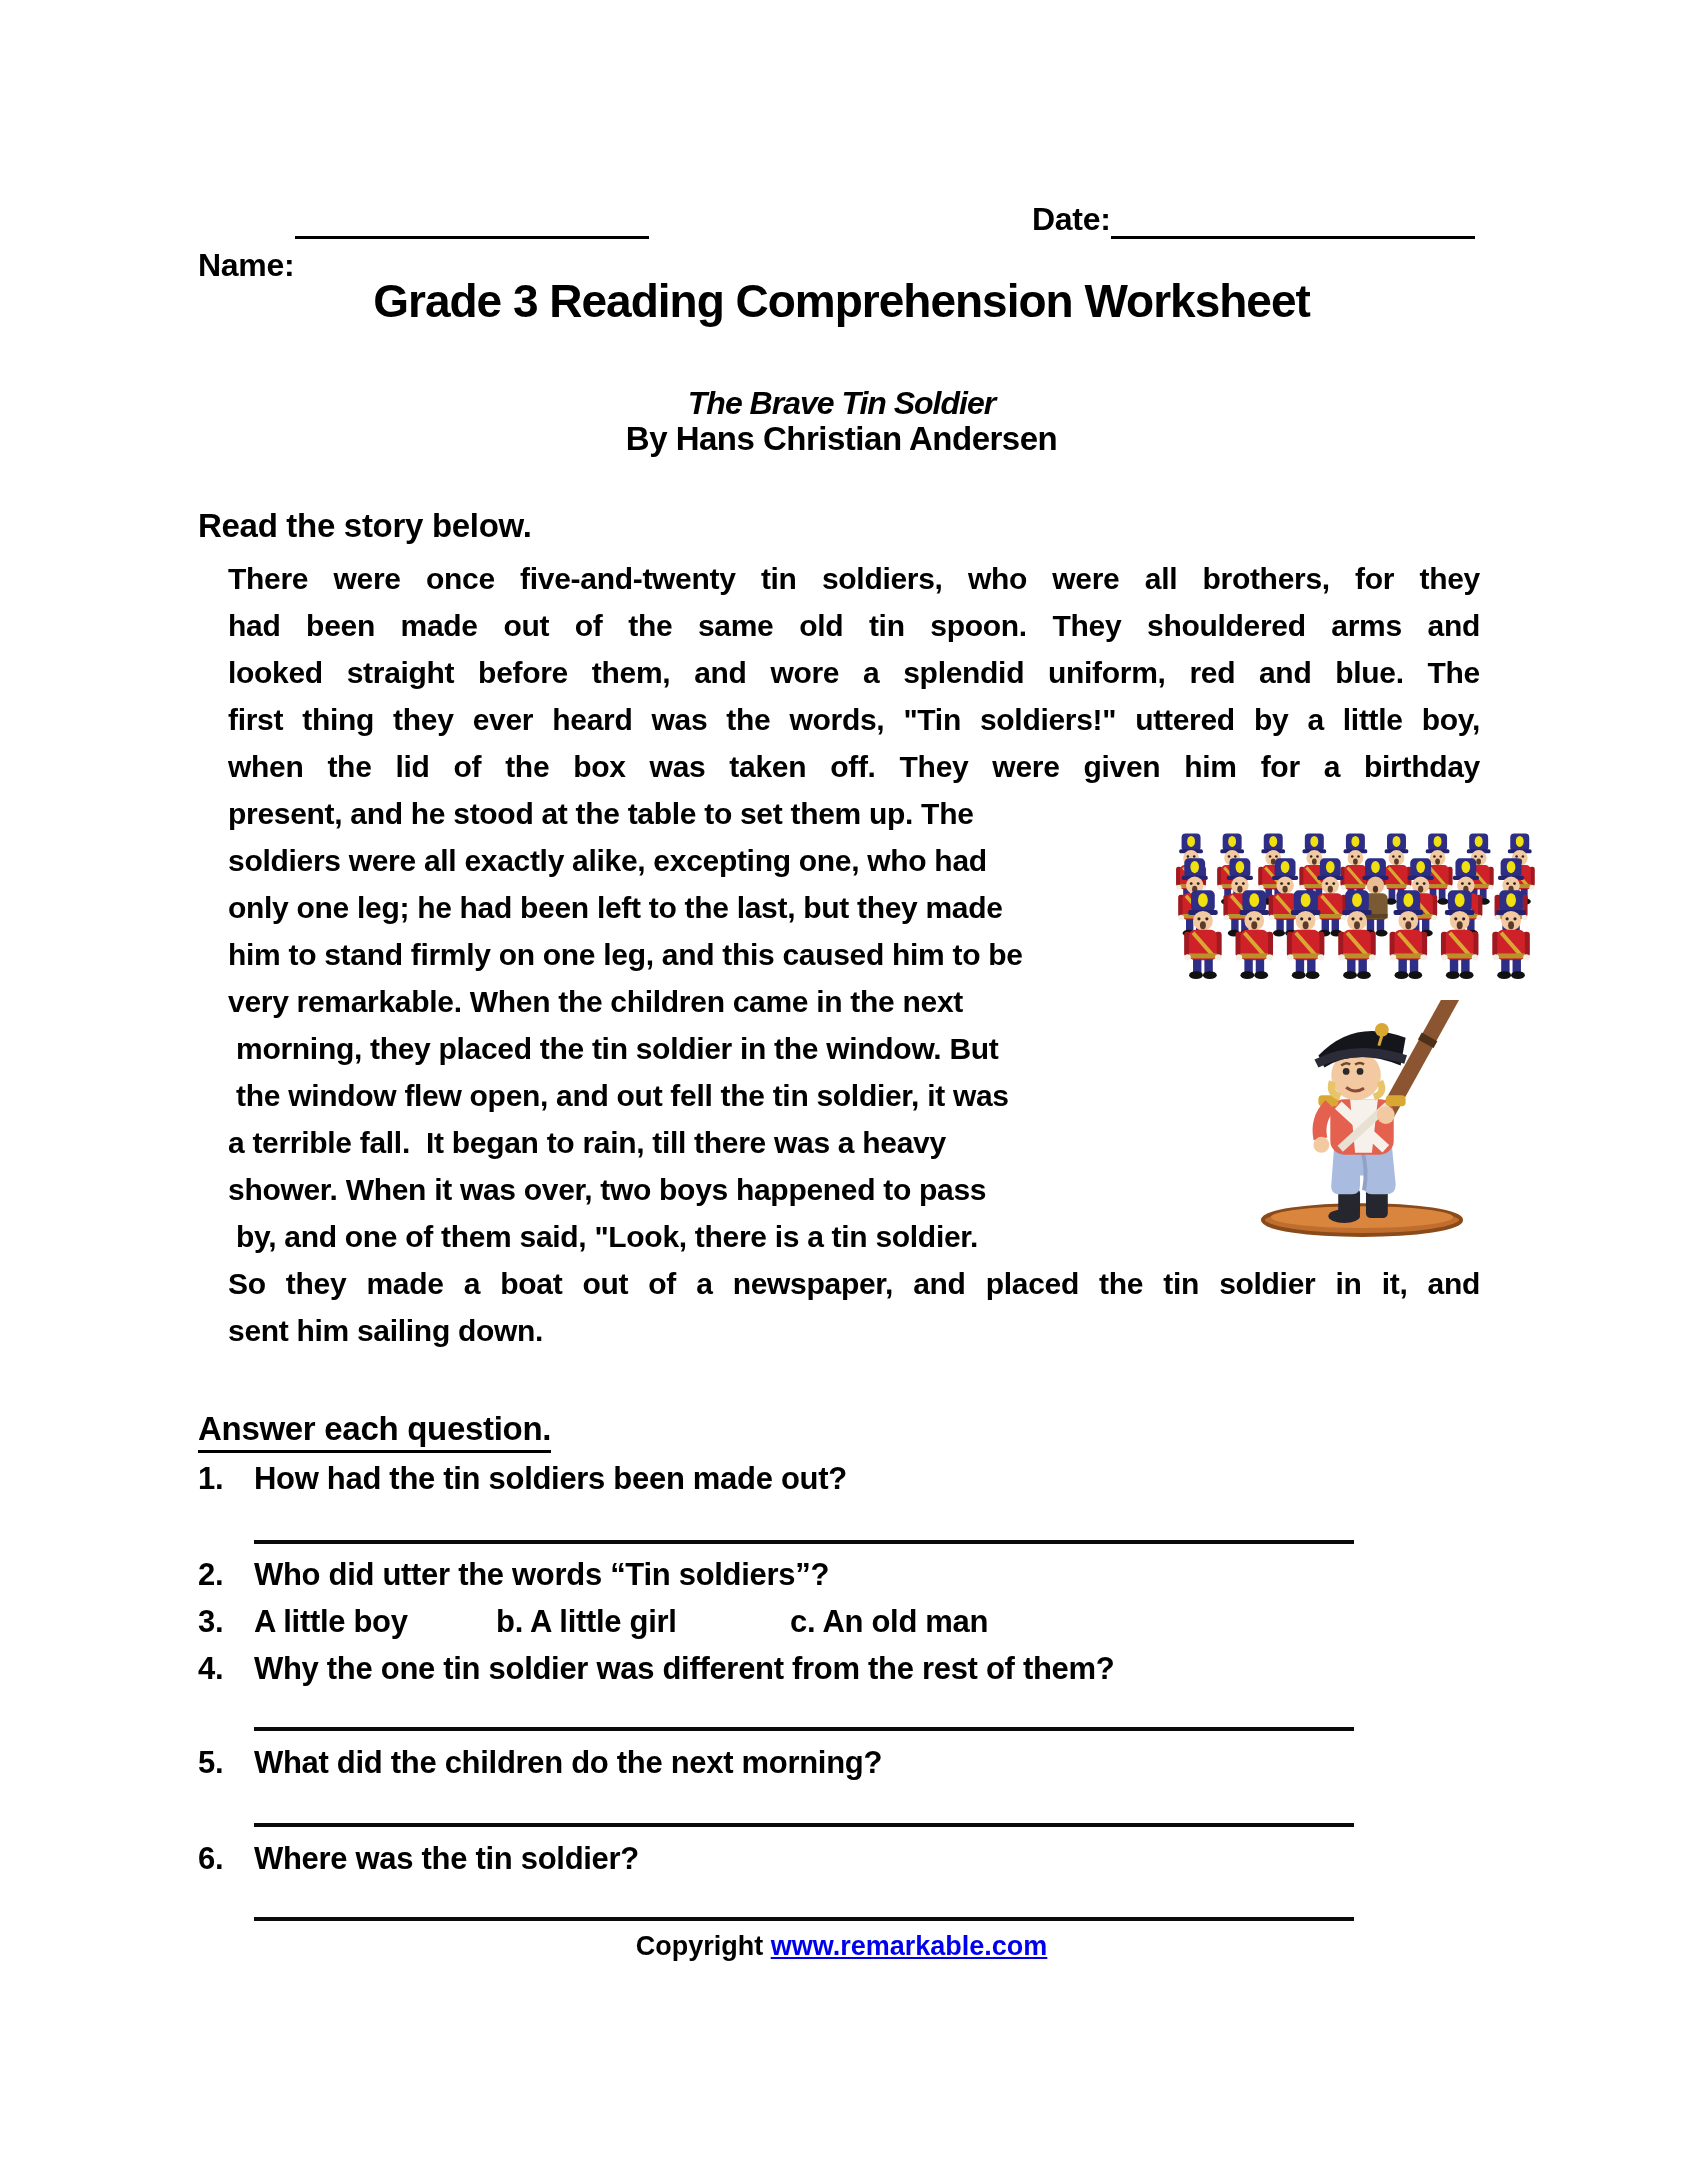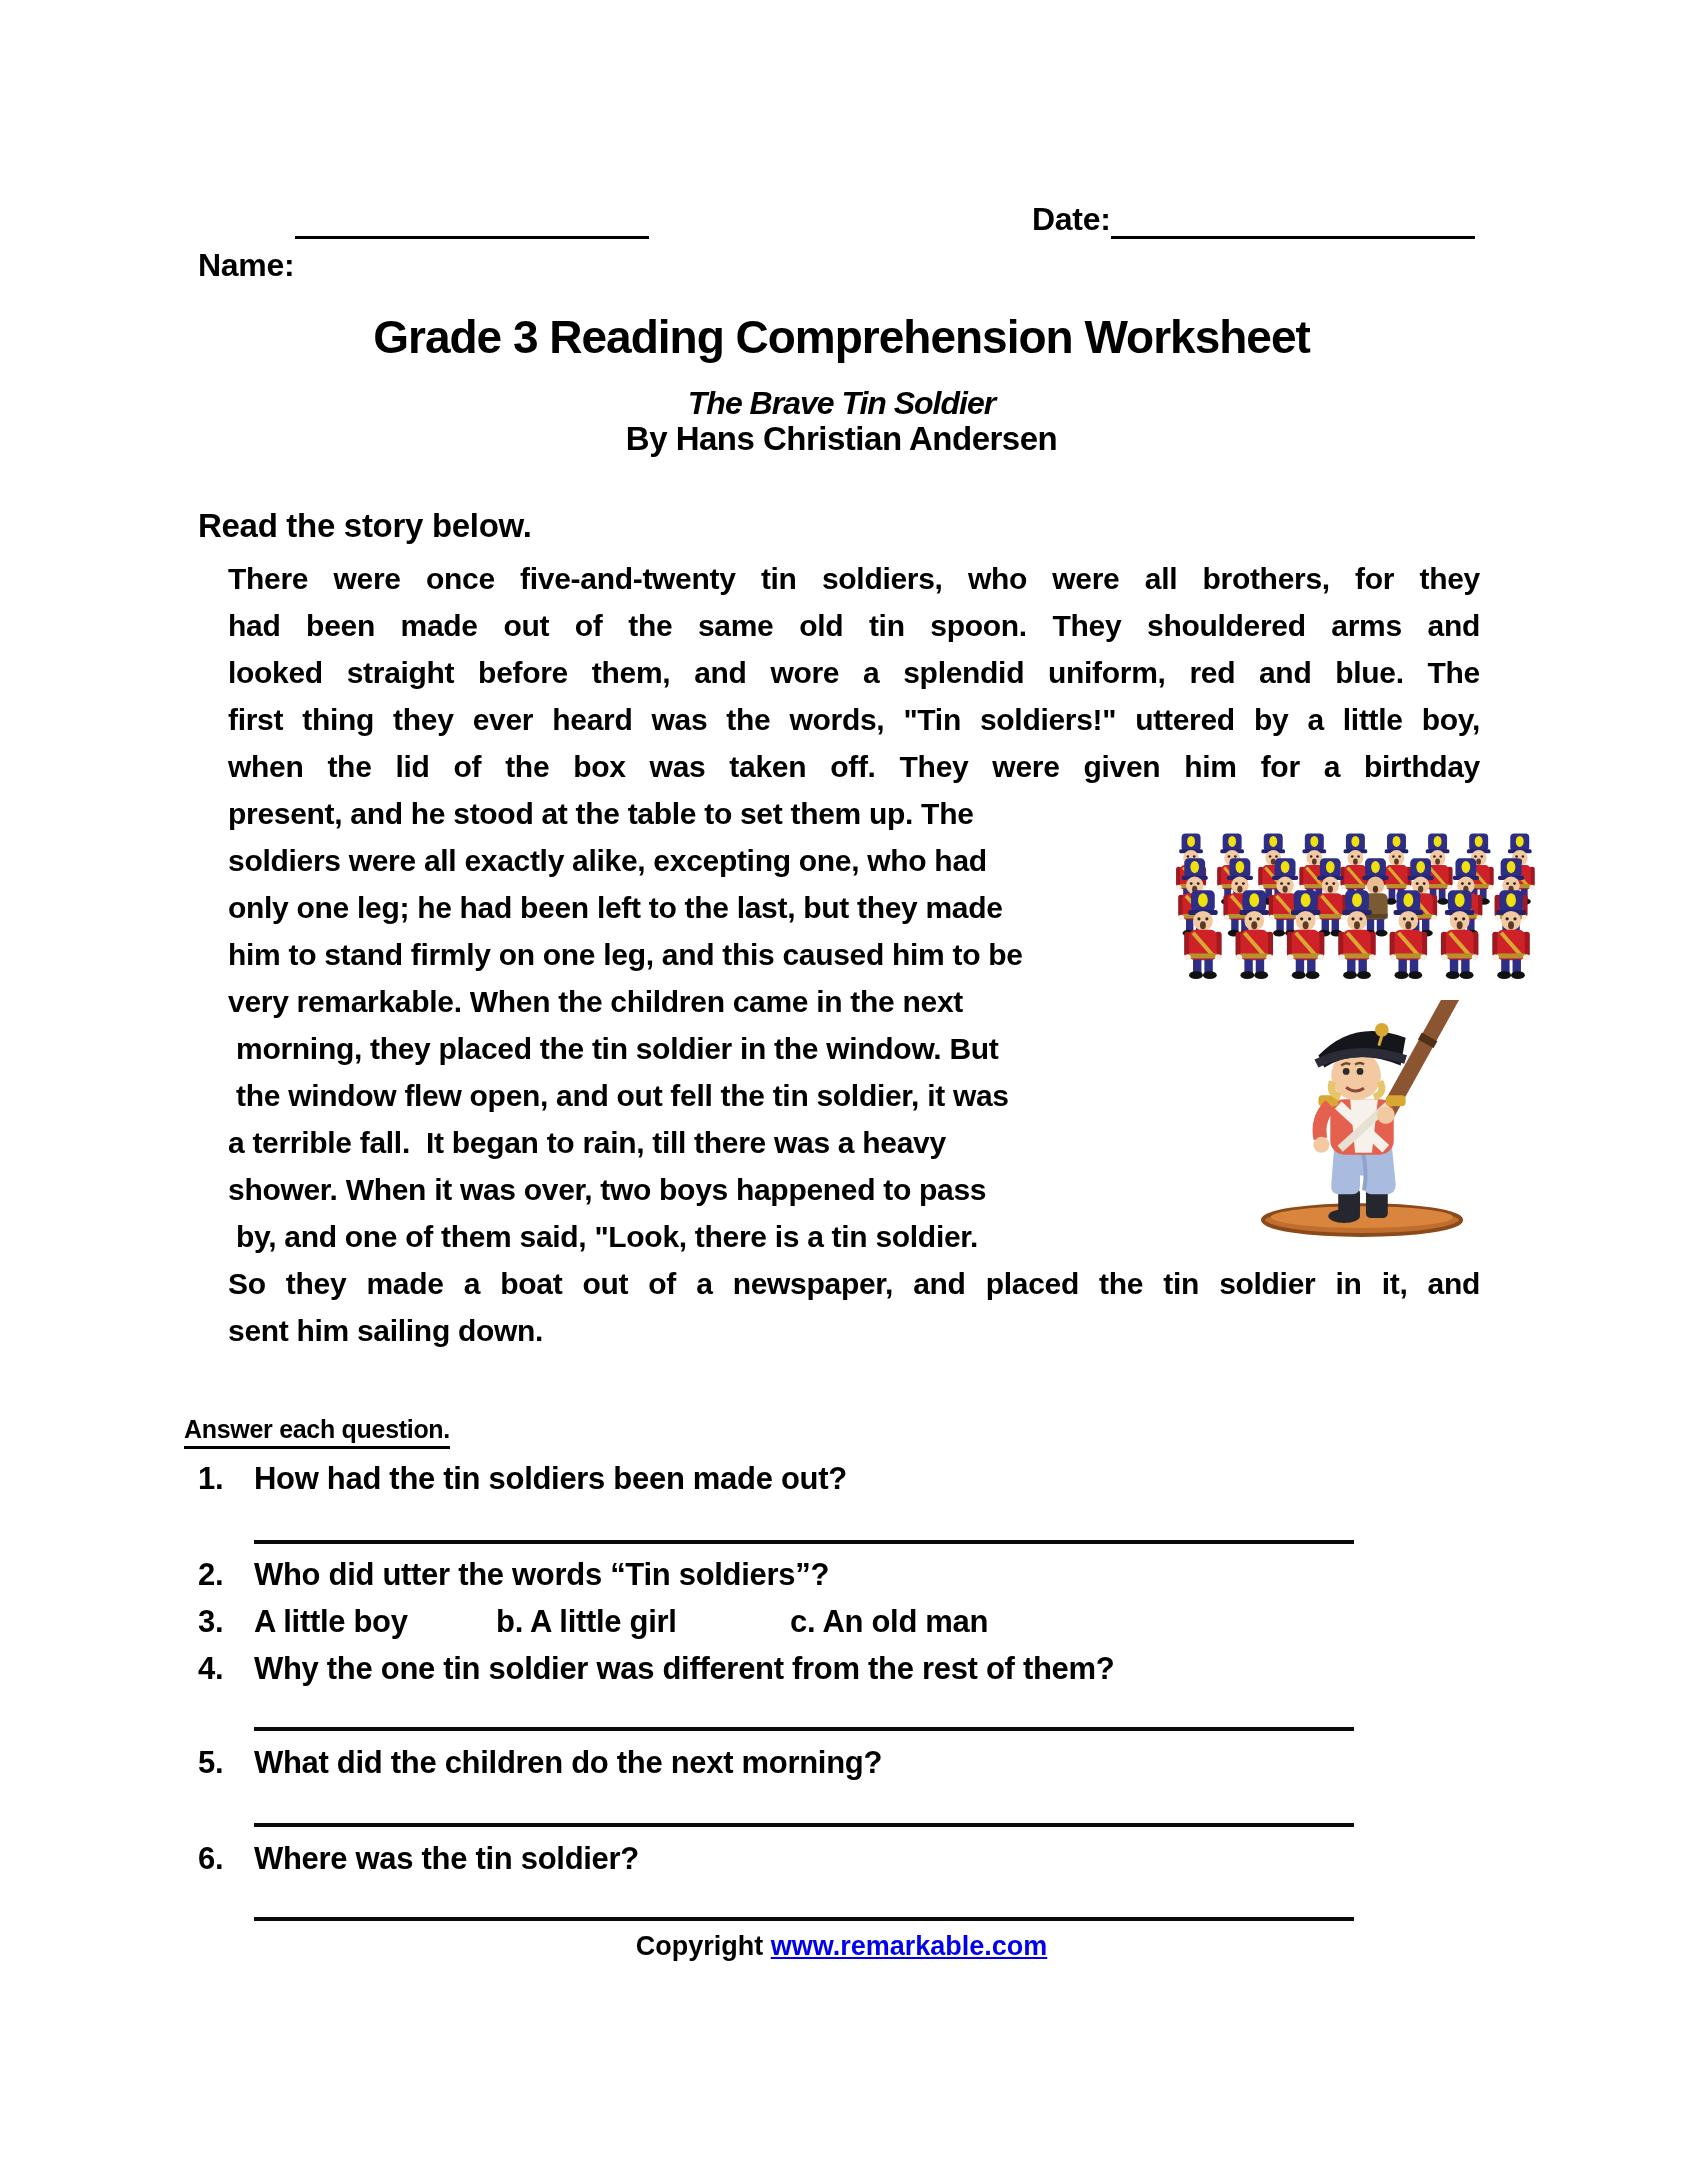--- a/index.html
+++ b/index.html
@@ -5,28 +5,28 @@
   html,body{margin:0;padding:0;background:#ffffff;}
   #page{
     position:relative;width:1683px;height:2178px;background:#ffffff;
     font-family:"Liberation Sans", sans-serif;font-weight:bold;color:#000;
     overflow:hidden;
   }
   .abs{position:absolute;}
   .hdr-label{font-size:32px;line-height:38px;letter-spacing:-0.3px;}
   .write-line{position:absolute;height:3px;background:#000;}
   .centered{left:0;width:1683px;text-align:center;}
-  .worksheet-title{top:277px;font-size:46px;line-height:48px;letter-spacing:-1px;margin-top:36px;}
+  .worksheet-title{top:277px;font-size:46px;line-height:48px;letter-spacing:-1px;}
   .story-title{top:379px;font-size:32px;line-height:48px;letter-spacing:-1px;font-style:italic;}
   .author{top:417px;font-size:33px;line-height:44px;letter-spacing:-0.5px;}
   .instruction{font-size:33px;line-height:44px;letter-spacing:-0.3px;}
   #story{top:555px;left:198px;width:1282px;font-size:30px;letter-spacing:-0.3px;}
   .sline{height:47px;line-height:47px;white-space:pre-wrap;margin-left:30px;}
   .sline.just{white-space:normal;text-align:justify;text-align-last:justify;}
-  .answer-heading{top:1407px;left:184px;font-size:25px;line-height:44px;letter-spacing:-0.3px;}
+  .answer-heading{top:1407px;left:198px;font-size:33px;line-height:44px;letter-spacing:-0.3px;}
   .answer-heading span{border-bottom:3px solid #000;padding-bottom:3px;}
   .qrow{left:198px;width:1282px;font-size:31px;line-height:42px;letter-spacing:-0.3px;}
   .qnum{position:absolute;left:0;top:0;}
   .qtext{display:block;margin-left:56px;}
   .qopt{position:absolute;top:0;white-space:nowrap;}
   .ansline{position:absolute;left:254px;width:1100px;height:4px;background:#0a0a0a;}
   #copyright{top:1929px;font-size:27px;line-height:34px;}
   .link{color:#0000ee;text-decoration:underline;cursor:pointer;}
   svg{display:block;}
 </style>

